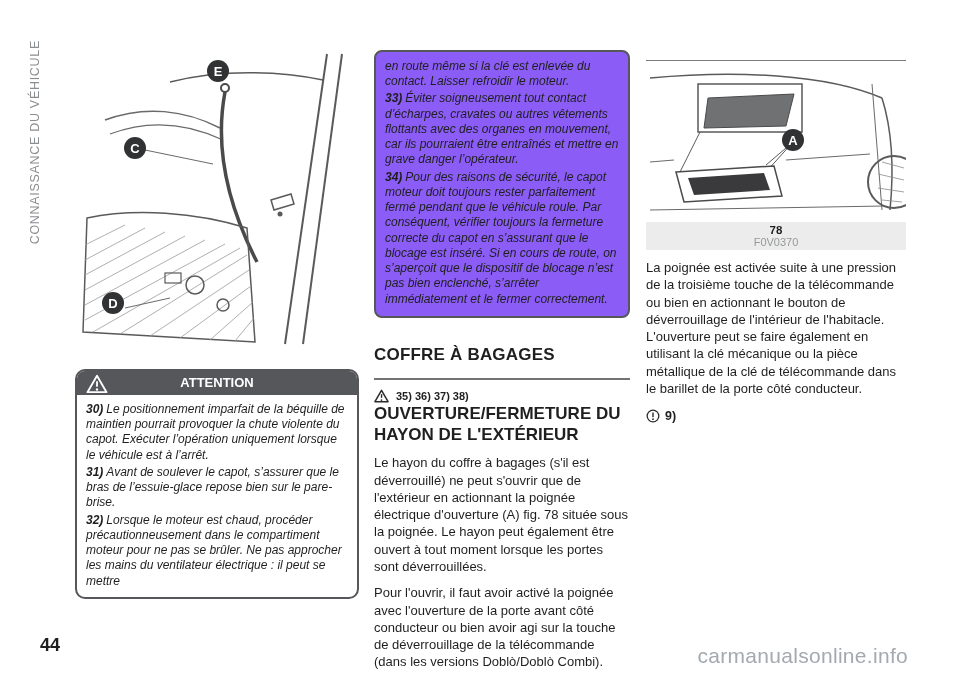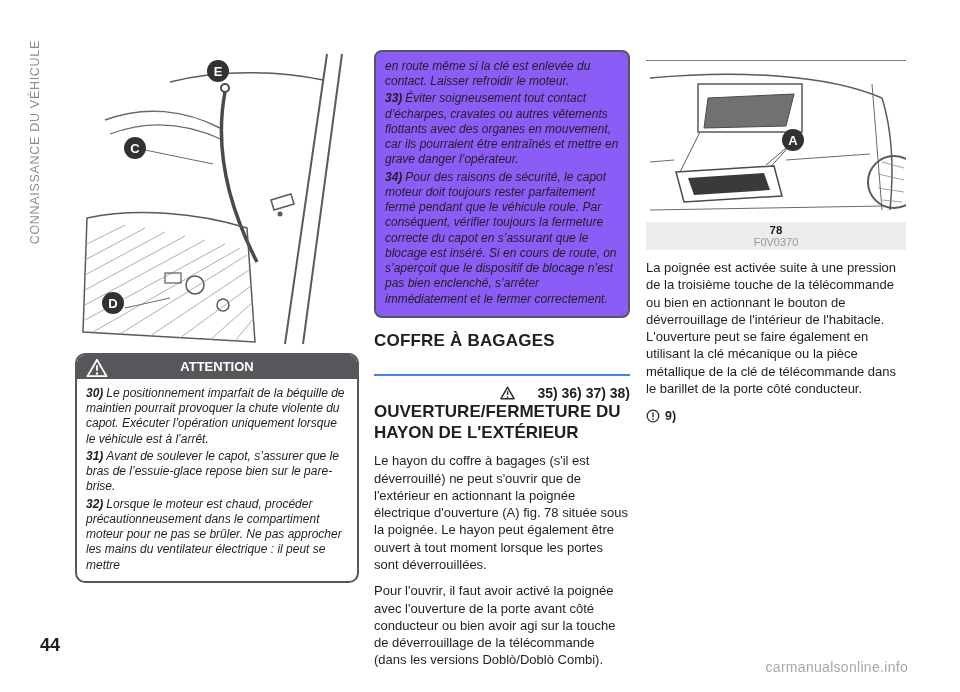--- a/index.html
+++ b/index.html
@@ -1,37 +1,37 @@
 <!DOCTYPE html>
 <html><head>
 <meta charset="utf-8">
 <style>
   html,body{margin:0;padding:0;}
   body{width:960px;height:692px;background:#ffffff;font-family:"Liberation Sans",sans-serif;color:#1f1f1f;position:relative;overflow:hidden;}
   .chapter-tab{position:absolute;left:28px;top:40px;writing-mode:vertical-rl;transform:rotate(180deg);font-size:12.5px;letter-spacing:0.7px;color:#8b8e91;white-space:nowrap;}
   .page-num{position:absolute;left:40px;bottom:36px;font-size:18px;font-weight:bold;color:#1f1f1f;}
-  .watermark{position:absolute;right:52px;bottom:17px;font-size:14px;color:#a3a9ae;letter-spacing:0.3px;}
+  .watermark{position:absolute;right:52px;bottom:24px;font-size:21px;color:#a3a9ae;letter-spacing:0.3px;}
   .col{position:absolute;top:50px;}
   #col1{left:75px;width:284px;}
   #col2{left:374px;width:256px;}
   #col3{left:646px;width:260px;}
   .fig-art{position:relative;background:#fff;}
   .fig-label{position:absolute;width:22px;height:22px;border-radius:50%;background:#303234;color:#fff;font-weight:bold;font-size:13px;display:flex;align-items:center;justify-content:center;}
   .fig-caption{display:flex;justify-content:space-between;align-items:center;background:#ececec;padding:2px 5px;margin-top:2px;flex-direction:column;}
   .fig-num{font-size:11.5px;font-weight:bold;color:#1f1f1f;}
   .fig-code{font-size:11px;color:#97999b;}
-  .warn-box{border:2px solid #55575a;border-radius:10px;margin-top:8px;overflow:hidden;background:#fff;}
+  .warn-box{border:2px solid #55575a;border-radius:10px;margin-top:24px;overflow:hidden;background:#fff;}
   .warn-head{position:relative;background:#55575a;color:#fff;text-align:center;font-weight:bold;font-size:13px;padding:4px 0 5px;}
   .warn-head svg{position:absolute;left:9px;top:3px;}
   .warn-body{padding:7px 9px 6px;}
   .warn-item{margin:0 0 2px;font-style:italic;font-size:12px;line-height:1.27;}
   .wnum{font-weight:bold;margin-right:3px;}
   .cont-box{border:2px solid #55575a;border-radius:8px;padding:7px 9px;background:#8b5cf6;}
-  .section-title{font-size:17px;font-weight:bold;letter-spacing:0.2px;margin-top:13px;padding-bottom:23px;border-bottom:2px solid #3b82f6;}
-  .refs-row{display:flex;align-items:center;gap:22px;margin-top:9px;font-size:14px;font-weight:bold;justify-content:flex-end;}
+  .section-title{font-size:17px;font-weight:bold;letter-spacing:0.2px;margin-top:27px;padding-bottom:13px;border-bottom:2px solid #737373;}
+  .refs-row{display:flex;align-items:center;gap:7px;margin-top:9px;font-size:11px;font-weight:bold;}
   .sub-title{font-size:17px;font-weight:bold;line-height:1.25;}
   .body-p{font-size:13px;line-height:1.33;margin:9px 0 0;}
   .rule{border-top:1.5px solid #7a7d80;margin:10px 0 9px;}
   .note-row{display:flex;align-items:center;gap:5px;margin-top:12px;font-size:12.5px;font-weight:bold;}
 </style>
 </head>
 <body>
 
 <div class="chapter-tab">CONNAISSANCE DU VÉHICULE</div>
 <div class="page-num">44</div>

